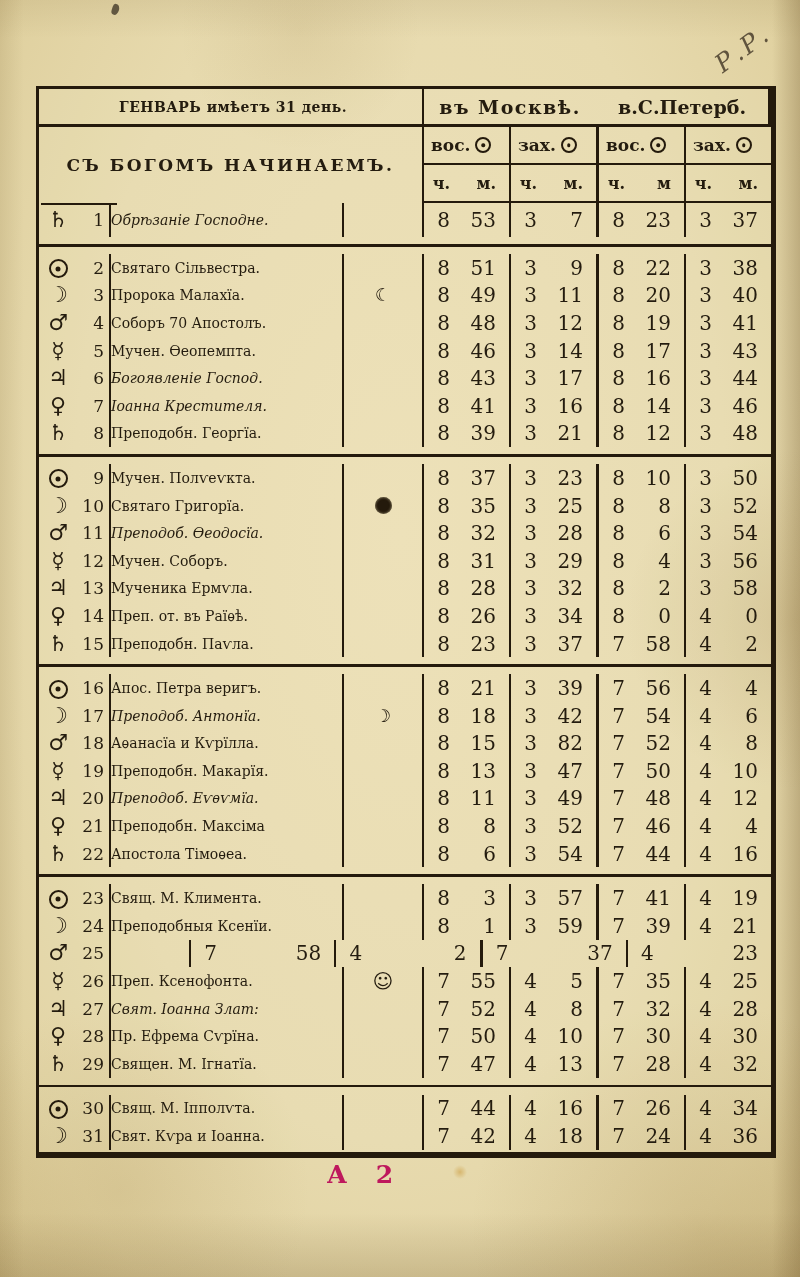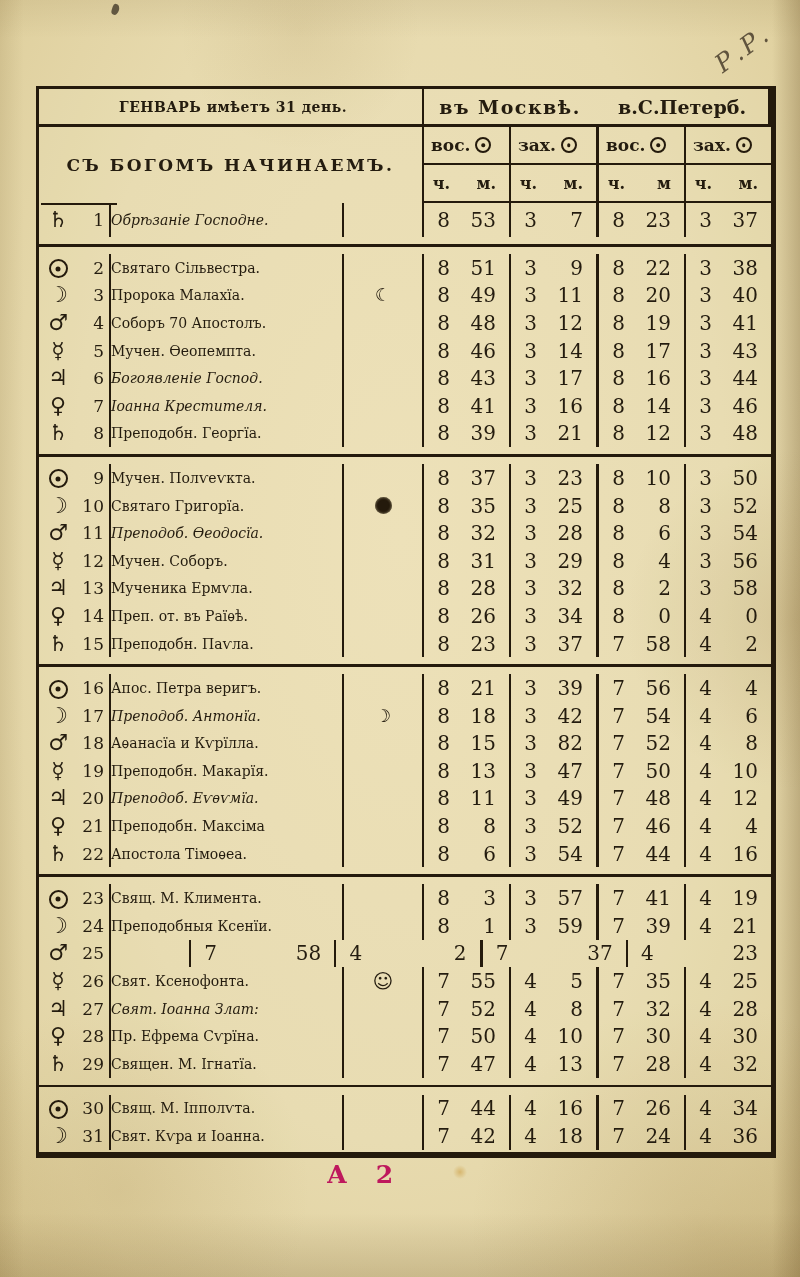--- a/index.html
+++ b/index.html
@@ -699,21 +699,21 @@
           <span class="m">37</span>
         </span>
     <span class="c-pair p4">
           <span class="h">4</span>
           <span class="m">23</span>
         </span>
   </div>
       <div class="row">
     <span class="c-planet">☿</span>
     <span class="c-day">26</span>
-    <span class="c-name">Свят. Ксенофонта.</span>
+    <span class="c-name">Преп. Ксенофонта.</span>
     <span class="c-moon">
           <span class="moon-glyph face">☺</span>
         </span>
     <span class="c-pair p1">
           <span class="h">7</span>
           <span class="m">55</span>
         </span>
     <span class="c-pair p2">
           <span class="h">4</span>
           <span class="m">5</span>

